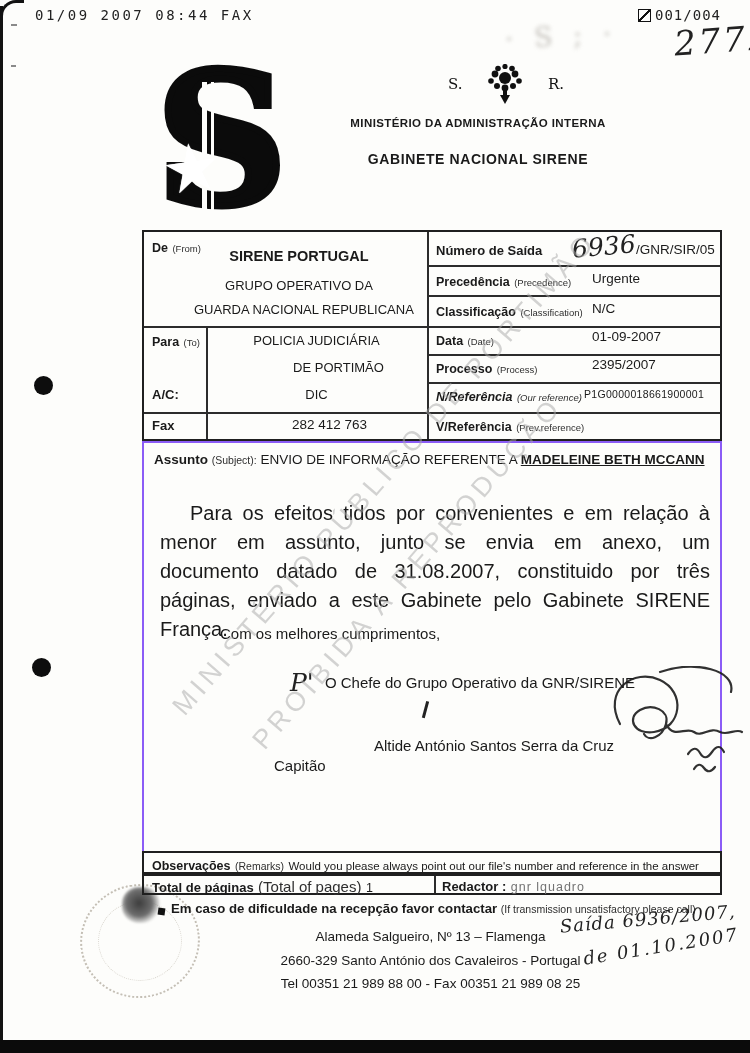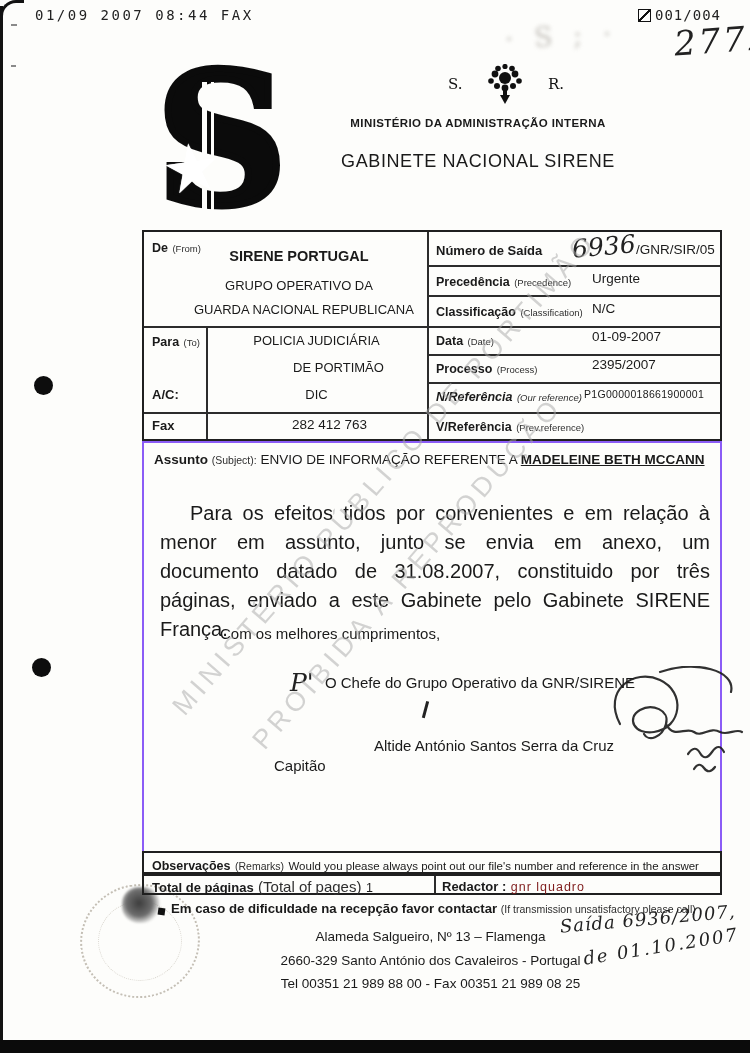--- a/index.html
+++ b/index.html
@@ -29,21 +29,21 @@
   
   .logo { left:150px; top:82px; width:132px; height:134px; z-index:2;}
   .logo-s { position:absolute; left:6px; top:-34px; font-family:"DejaVu Serif", serif; font-weight:bold;
             font-size:182px; line-height:182px; color:#0b0b0b; -webkit-text-stroke:7px #0b0b0b; }
   .logo-stripe { position:absolute; background:#fdfdfb; top:0; height:134px; }
   .logo-star { position:absolute; left:12px; top:48px; font-size:66px; color:#ffffff; transform:rotate(-8deg); text-shadow:0 0 1px #fff;}
   
   .sr-row { left:448px; top:64px; width:116px; display:flex; align-items:center; justify-content:space-between;
             font-family:"DejaVu Serif", serif; font-size:15px; color:#111;}
   .ministry { left:318px; top:117px; width:320px; text-align:center; font-weight:bold; font-size:11.5px; letter-spacing:.4px;}
-  .office   { left:318px; top:151px; width:320px; text-align:center; font-weight:normal; font-size:18px; letter-spacing:.6px;}
+  .office   { left:318px; top:151px; width:320px; text-align:center; font-weight:bold; font-size:14px; letter-spacing:.6px;}
   
   .wm { position:absolute; transform:rotate(-49deg); transform-origin:0 50%;
         font-size:27px; letter-spacing:5px; color:#a9a9a9; opacity:.5; white-space:nowrap; z-index:3; pointer-events:none;}
   
   .tbl { left:142px; top:230px; width:580px; height:211px; border:2px solid #1f1f1f; z-index:2;}
   .bigbox { left:142px; top:441px; width:580px; height:412px; border:2px solid #8b5cf6; z-index:2;}
   .obsbox { left:142px; top:851px; width:580px; height:23px; border:2px solid #1f1f1f; z-index:2;padding-left:42px;}
   .totbox { left:142px; top:874px; width:580px; height:21px; border:2px solid #1f1f1f; z-index:2;}
   .hline { position:absolute; background:#2c2c2c; height:1.5px;}
   .vline { position:absolute; background:#2c2c2c; width:1.5px;}
@@ -245,21 +245,21 @@
   </div>
   <div class="abs totbox">
     <div class="vline" style="left:290px;top:0;height:17px;width:2px;"></div>
     <div class="cell" style="left:8px;top:2px;">
       <span class="lbl" style="font-size:13px;">Total de páginas</span>
       <span class="en" style="font-size:15px;">(Total of pages)</span>
       <span style="font-size:12.5px;">1</span>
     </div>
     <div class="cell" style="left:298px;top:1px;">
       <span class="lbl" style="font-size:13px;">Redactor :</span>
-      <span style="font-size:12.5px;color:#7f1d1d;letter-spacing:1px;">gnr lquadro</span>
+      <span style="font-size:12.5px;color:#737373;letter-spacing:1px;">gnr lquadro</span>
     </div>
   </div>
 
   <div class="abs bullet"></div>
   <div class="abs contact">
     <b>Em caso de dificuldade na recepção favor contactar</b>
     <span class="en">(If transmission unsatisfactory please call)</span>
   </div>
   <div class="abs addr">
     <div>Alameda Salgueiro, Nº 13 – Flamenga</div>

